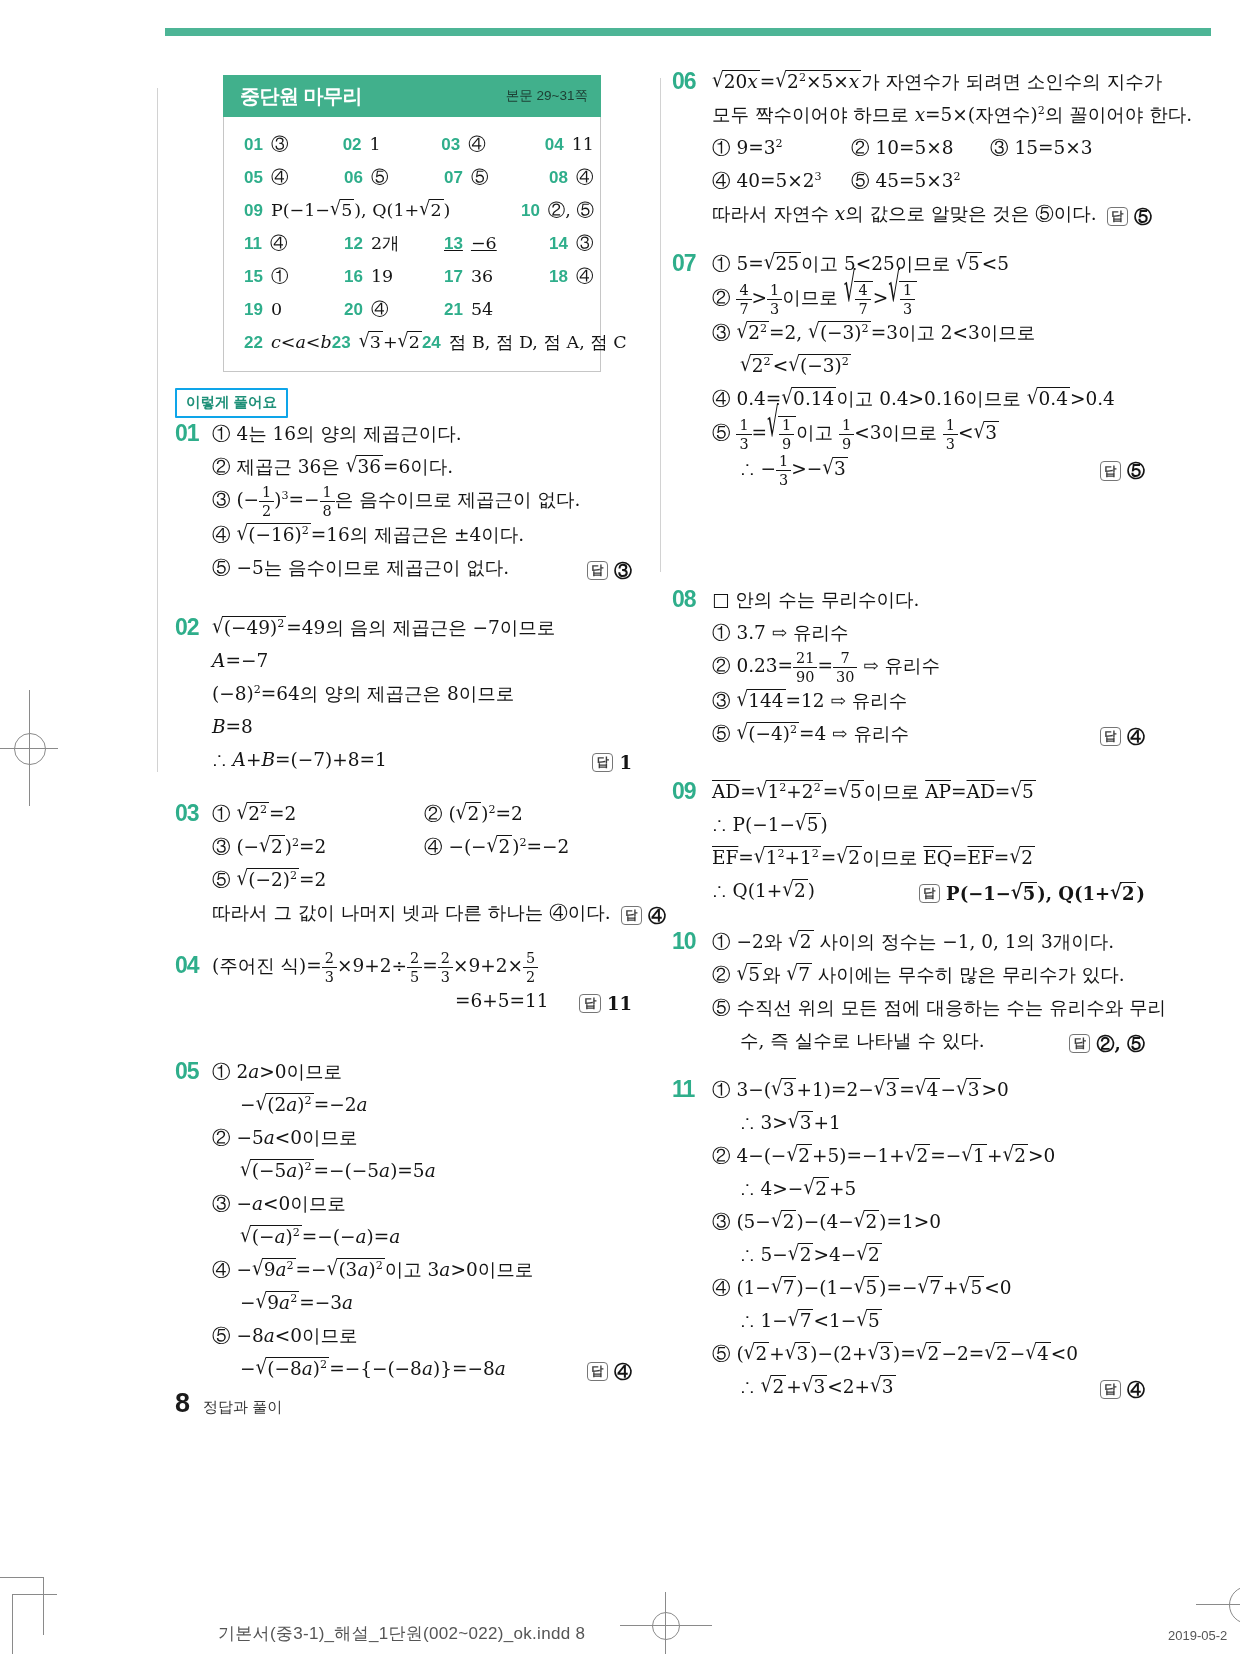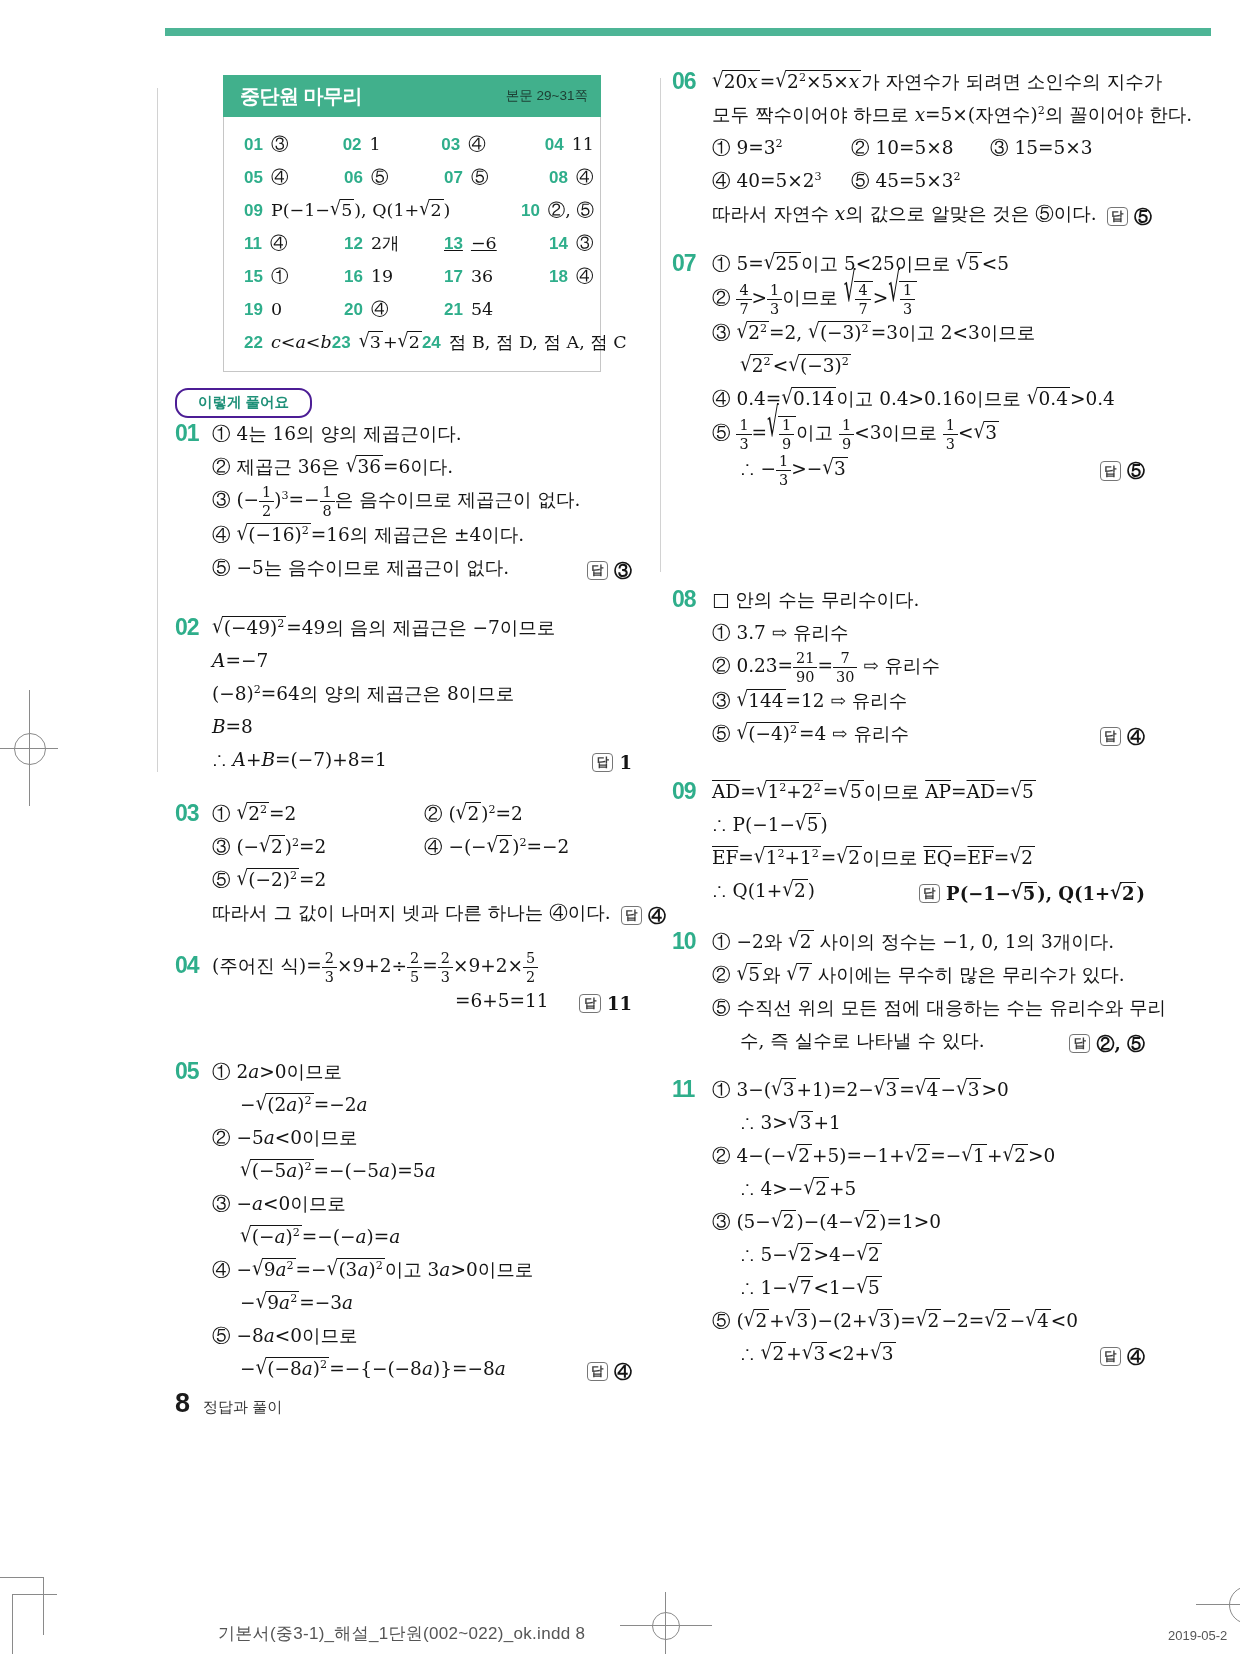--- a/index.html
+++ b/index.html
@@ -20,22 +20,22 @@
              justify-content:space-between;padding:0 13px 0 17px;box-sizing:border-box;}
   .abox-title{color:#fff;font-weight:700;font-size:20px;letter-spacing:-0.5px;}
   .abox-ref{color:#1d4034;font-size:13.5px;}
   .abox-body{border:1px solid #c6c6c6;border-top:none;padding:12px 6px 11px 20px;background:#fff;}
   .ans-row{display:flex;align-items:baseline;min-height:33px;line-height:31px;}
   .ans-cell{display:inline-flex;gap:8px;align-items:baseline;white-space:nowrap;}
   .cl-no{color:#2fae8b;font-weight:700;font-size:17px;}
   .cl-v{font-family:"DejaVu Serif","Liberation Serif",serif;font-size:17.5px;color:#141414;}
 
   
-  .howto-badge{position:absolute;left:175px;top:388px;display:inline-block;border:2px solid #4c1d95;
-               color:#1e9078;font-weight:700;font-size:14.5px;padding:3px 21px 4px;border-radius:13px;background:#fff;}
+  .howto-badge{position:absolute;left:175px;top:388px;display:inline-block;border:2px solid #0ea5e9;
+               color:#1e9078;font-weight:700;font-size:14.5px;padding:3px 9px 4px;border-radius:1px;background:#fff;}
 
   
   .col{position:absolute;top:0;height:1654px;}
   .col-left{left:175px;width:457px;}
   .col-right{left:672px;width:473px;}
   .sol-block{position:absolute;left:0;width:100%;}
   .sol-no{position:absolute;left:0;top:2px;color:#2fae8b;font-weight:700;font-size:23px;letter-spacing:-1px;}
   .sol-body{margin-left:37px;}
   .col-right .sol-body{margin-left:40px;}
   .sol-line{display:flex;align-items:baseline;min-height:33px;line-height:31px;
@@ -470,20 +470,23 @@
           </div>
           <div class="sol-line ind1">
             <span class="t">∴ 4&gt;−<span class="sq"><span class="rad">√</span><span class="vin">2</span></span>+5</span>
           </div>
           <div class="sol-line">
             <span class="t">③ (5−<span class="sq"><span class="rad">√</span><span class="vin">2</span></span>)−(4−<span class="sq"><span class="rad">√</span><span class="vin">2</span></span>)=1&gt;0</span>
           </div>
           <div class="sol-line ind1">
             <span class="t">∴ 5−<span class="sq"><span class="rad">√</span><span class="vin">2</span></span>&gt;4−<span class="sq"><span class="rad">√</span><span class="vin">2</span></span></span>
           </div>
+          <div class="sol-line">
+            <span class="t">④ (1−<span class="sq"><span class="rad">√</span><span class="vin">7</span></span>)−(1−<span class="sq"><span class="rad">√</span><span class="vin">5</span></span>)=−<span class="sq"><span class="rad">√</span><span class="vin">7</span></span>+<span class="sq"><span class="rad">√</span><span class="vin">5</span></span>&lt;0</span>
+          </div>
           <div class="sol-line ind1">
             <span class="t">∴ 1−<span class="sq"><span class="rad">√</span><span class="vin">7</span></span>&lt;1−<span class="sq"><span class="rad">√</span><span class="vin">5</span></span></span>
           </div>
           <div class="sol-line">
             <span class="t">⑤ (<span class="sq"><span class="rad">√</span><span class="vin">2</span></span>+<span class="sq"><span class="rad">√</span><span class="vin">3</span></span>)−(2+<span class="sq"><span class="rad">√</span><span class="vin">3</span></span>)=<span class="sq"><span class="rad">√</span><span class="vin">2</span></span>−2=<span class="sq"><span class="rad">√</span><span class="vin">2</span></span>−<span class="sq"><span class="rad">√</span><span class="vin">4</span></span>&lt;0</span>
           </div>
           <div class="sol-line ind1">
             <span class="t">∴ <span class="sq"><span class="rad">√</span><span class="vin">2</span></span>+<span class="sq"><span class="rad">√</span><span class="vin">3</span></span>&lt;2+<span class="sq"><span class="rad">√</span><span class="vin">3</span></span></span>
             <span class="ans">
               <span class="ans-badge">답</span>

